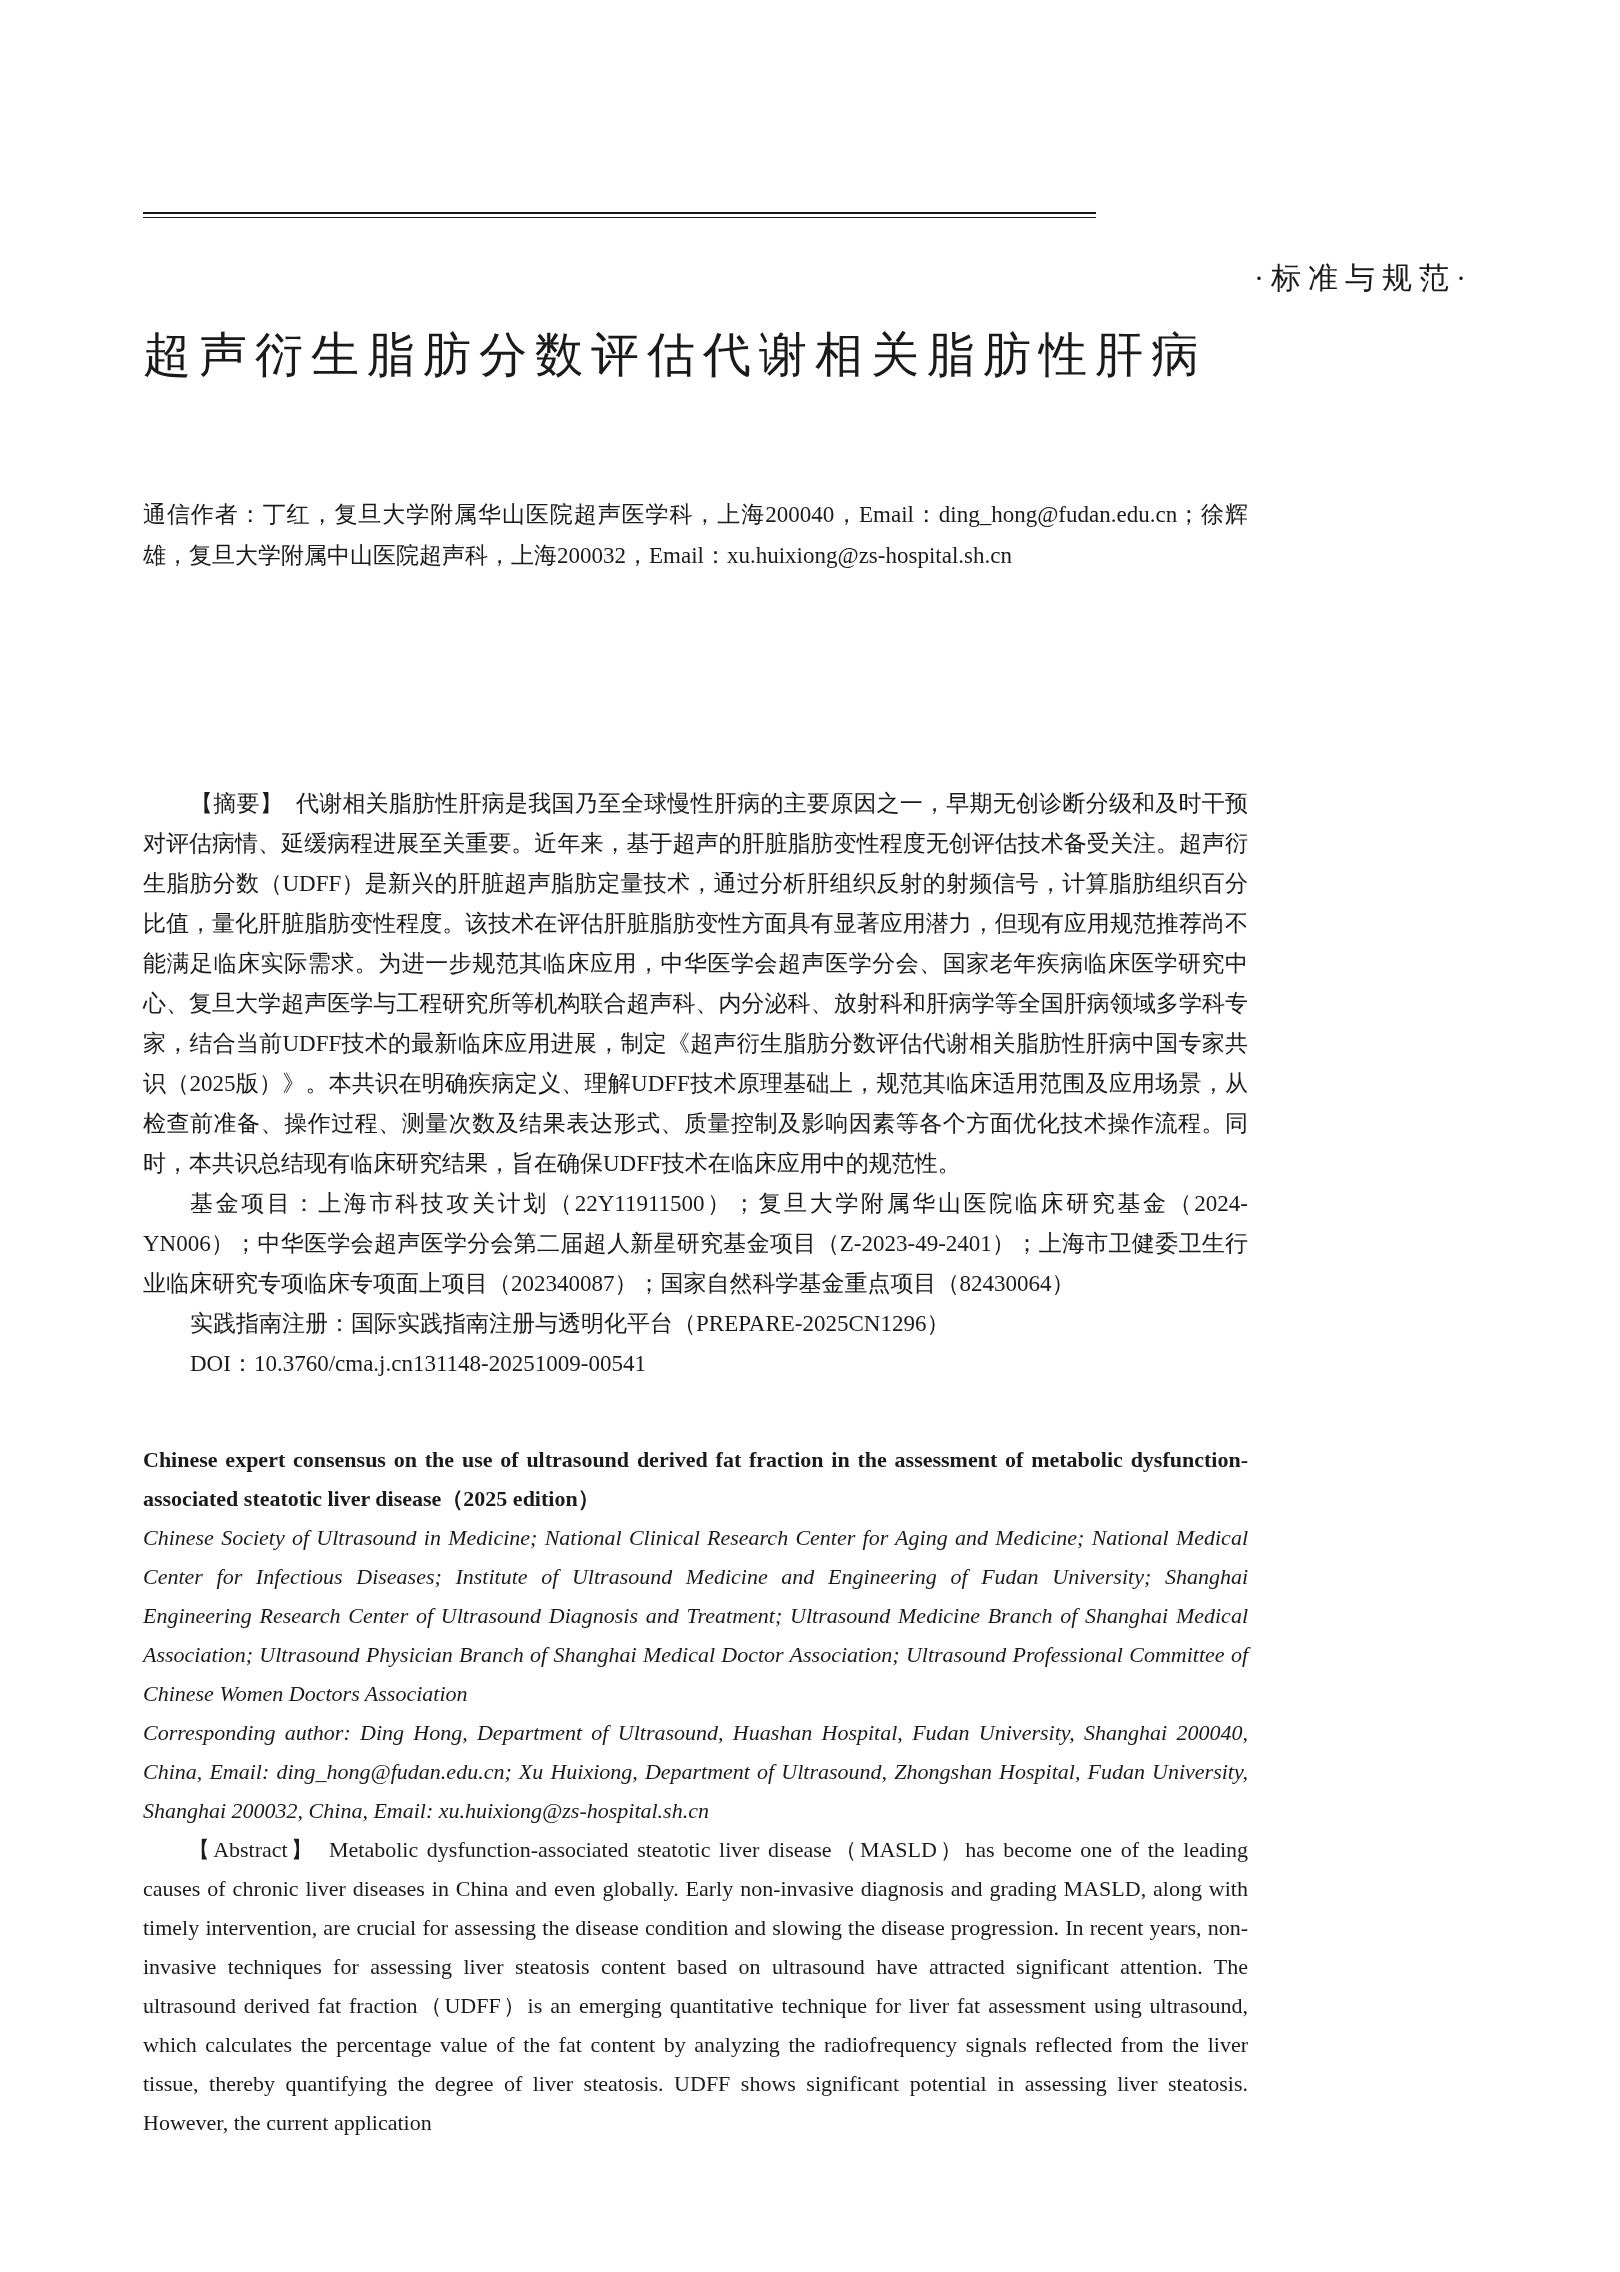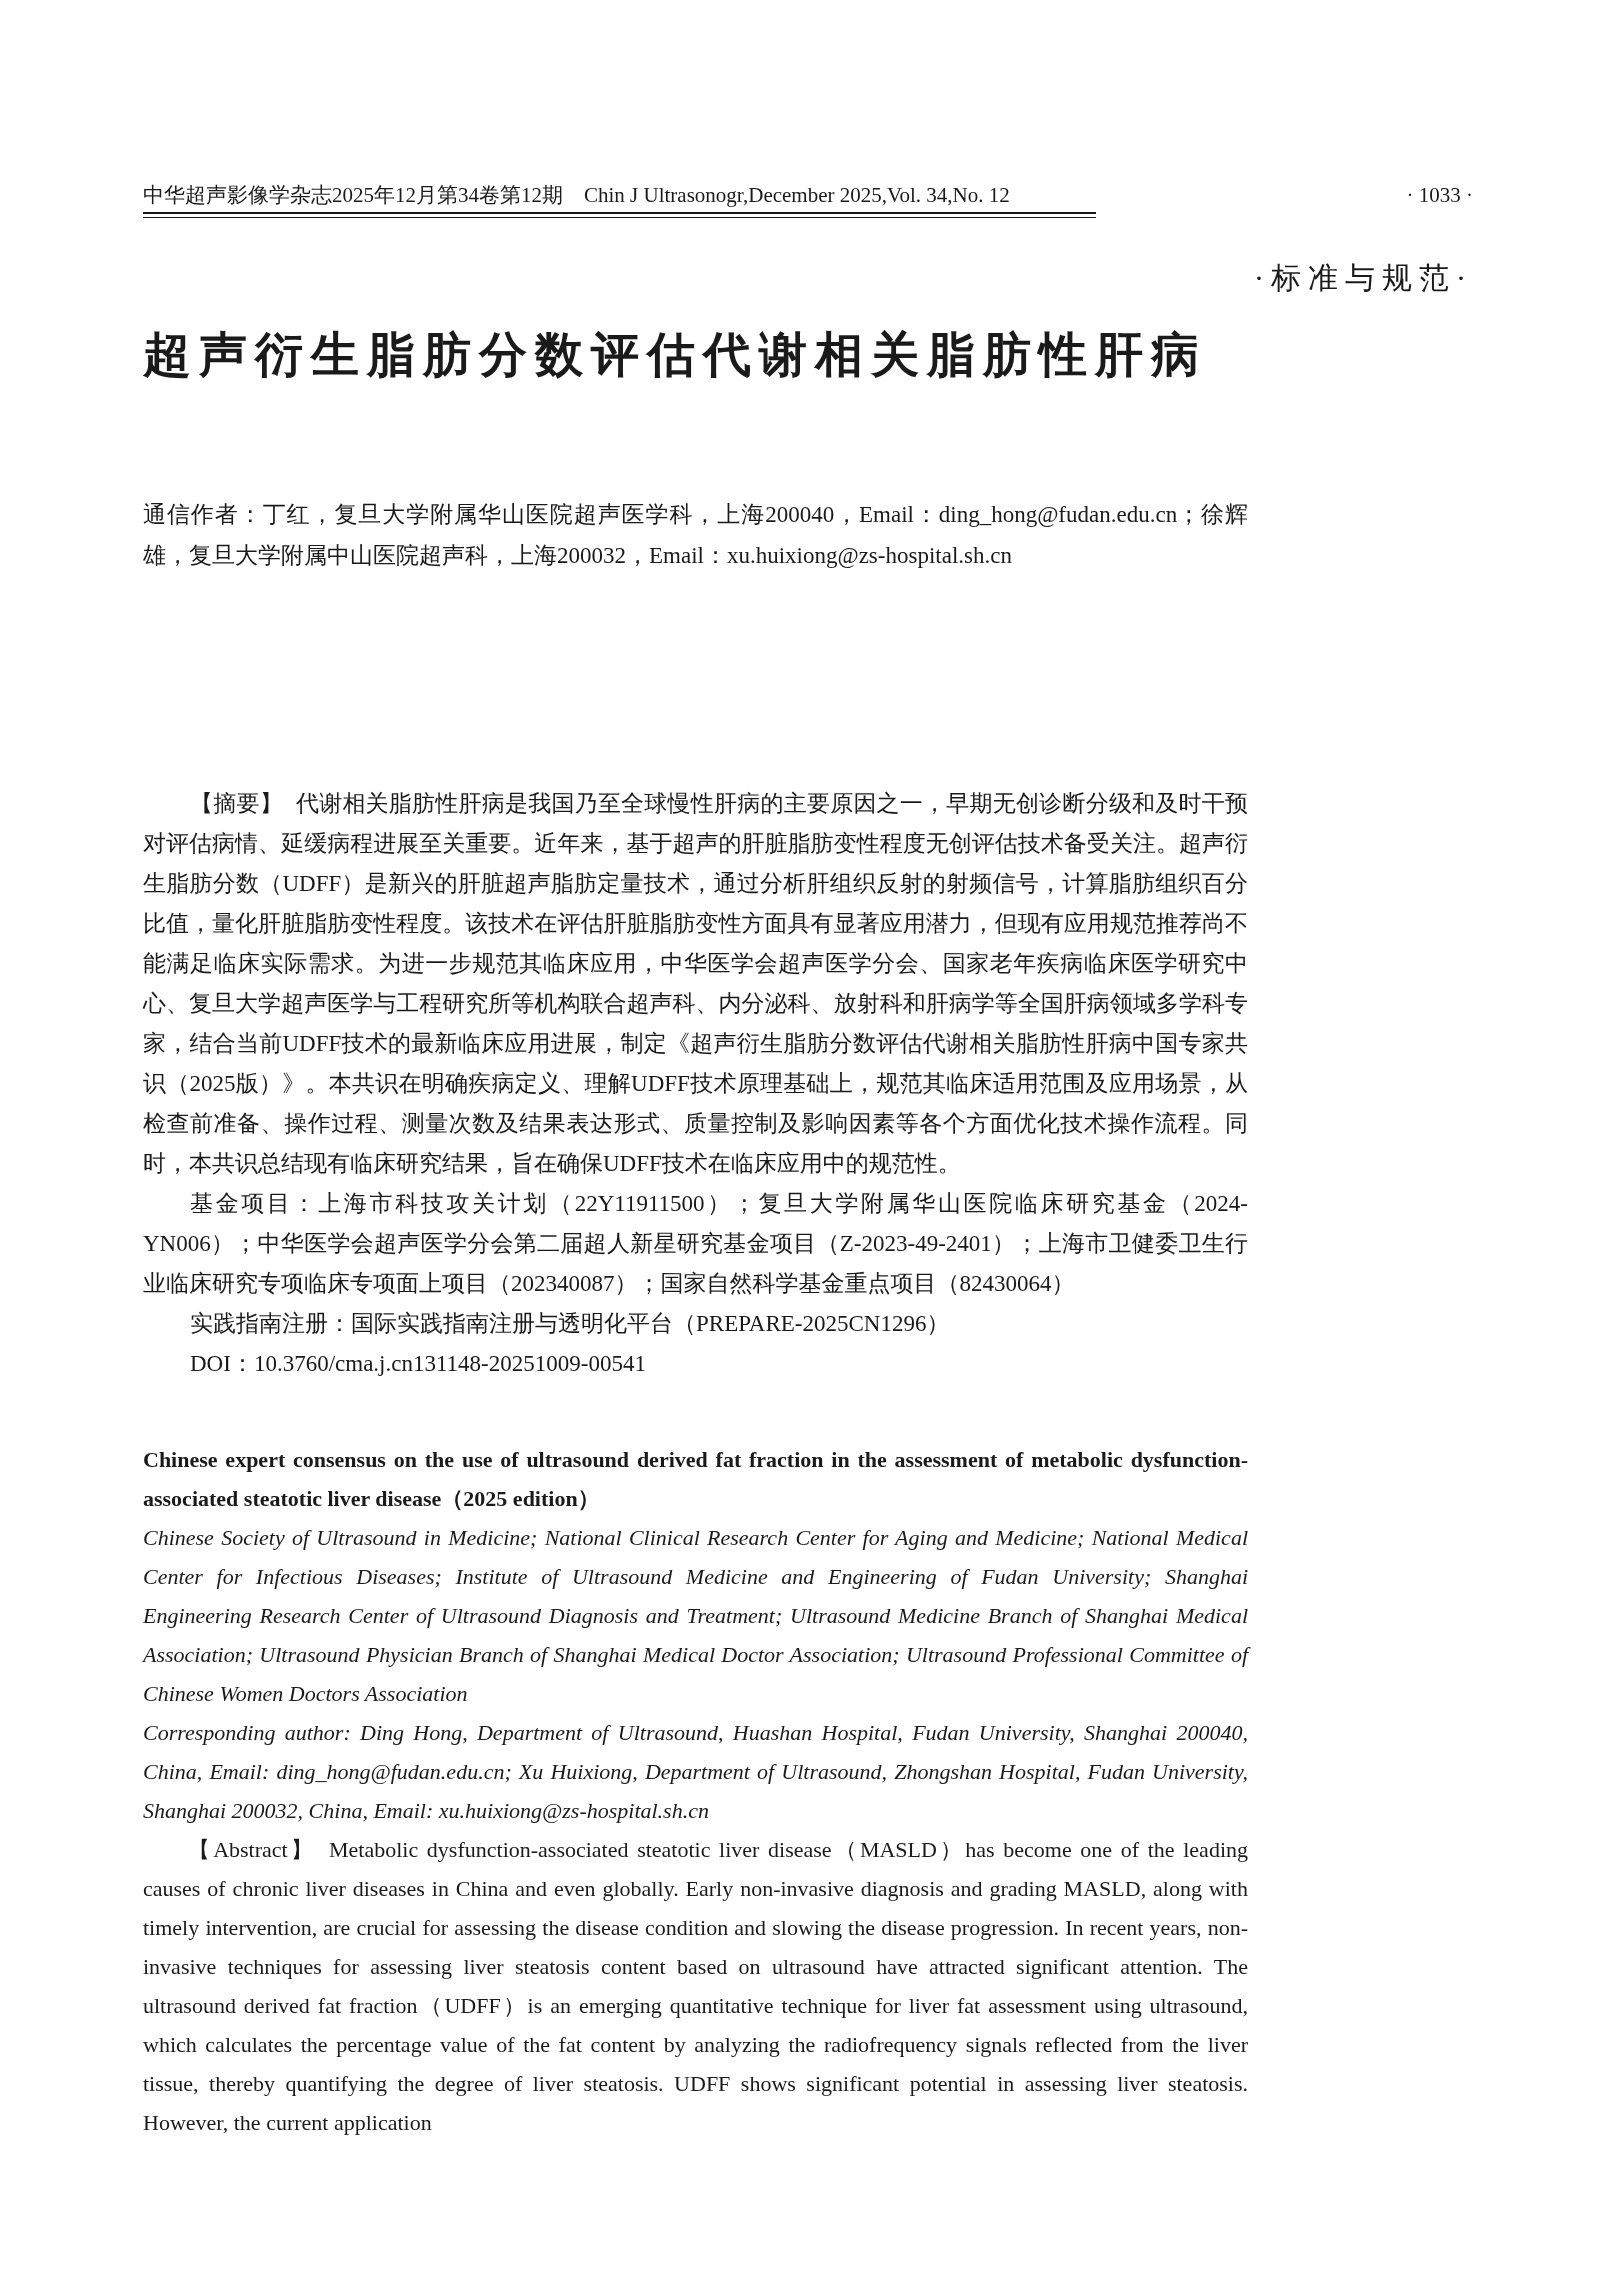--- a/index.html
+++ b/index.html
@@ -24,21 +24,21 @@
     border-top:2.5px solid #161616;
     border-bottom:1.5px solid #161616;
   }
   .section-label {
     position:absolute; top:260px; right:147px;
     font-size:30px; line-height:35px; letter-spacing:7px;
   }
   .article-title {
     position:absolute; left:143px; top:317px; width:1290px;
     font-size:48px; line-height:75px; letter-spacing:8px;
-    font-weight:700;
+    font-weight:400;
   }
   .block {
     position:absolute; left:143px; width:1105px;
     text-align:justify;
   }
   .cn-affil-block { top:494px; font-size:23px; line-height:41px; }
   .cn-abstract-block { top:784px; font-size:23px; line-height:40px; }
   .en-block { top:1440px; font-size:22px; line-height:39px; }
   .block p { margin:0; }
   .indent-cn { text-indent:47px; }
@@ -46,24 +46,20 @@
   .bold { font-weight:400; }
   .italic { font-style:italic; }
   .label-gap { margin-right:13px; }
   .en-title { font-weight:700; }
 </style>
 </head>
 <body>
 
 <div class="page">
 
-  <div class="header-row">
-    <span>中华超声影像学杂志2025年12月第34卷第12期　Chin J Ultrasonogr,December 2025,Vol. 34,No. 12</span>
-    <span>· 1033 ·</span>
-  </div>
 
   <div class="header-rule"></div>
 
   <div class="section-label">·标准与规范·</div>
 
   <div class="article-title">
     <div>超声衍生脂肪分数评估代谢相关脂肪性肝病</div>
   </div>
 
   <div class="block cn-affil-block">

